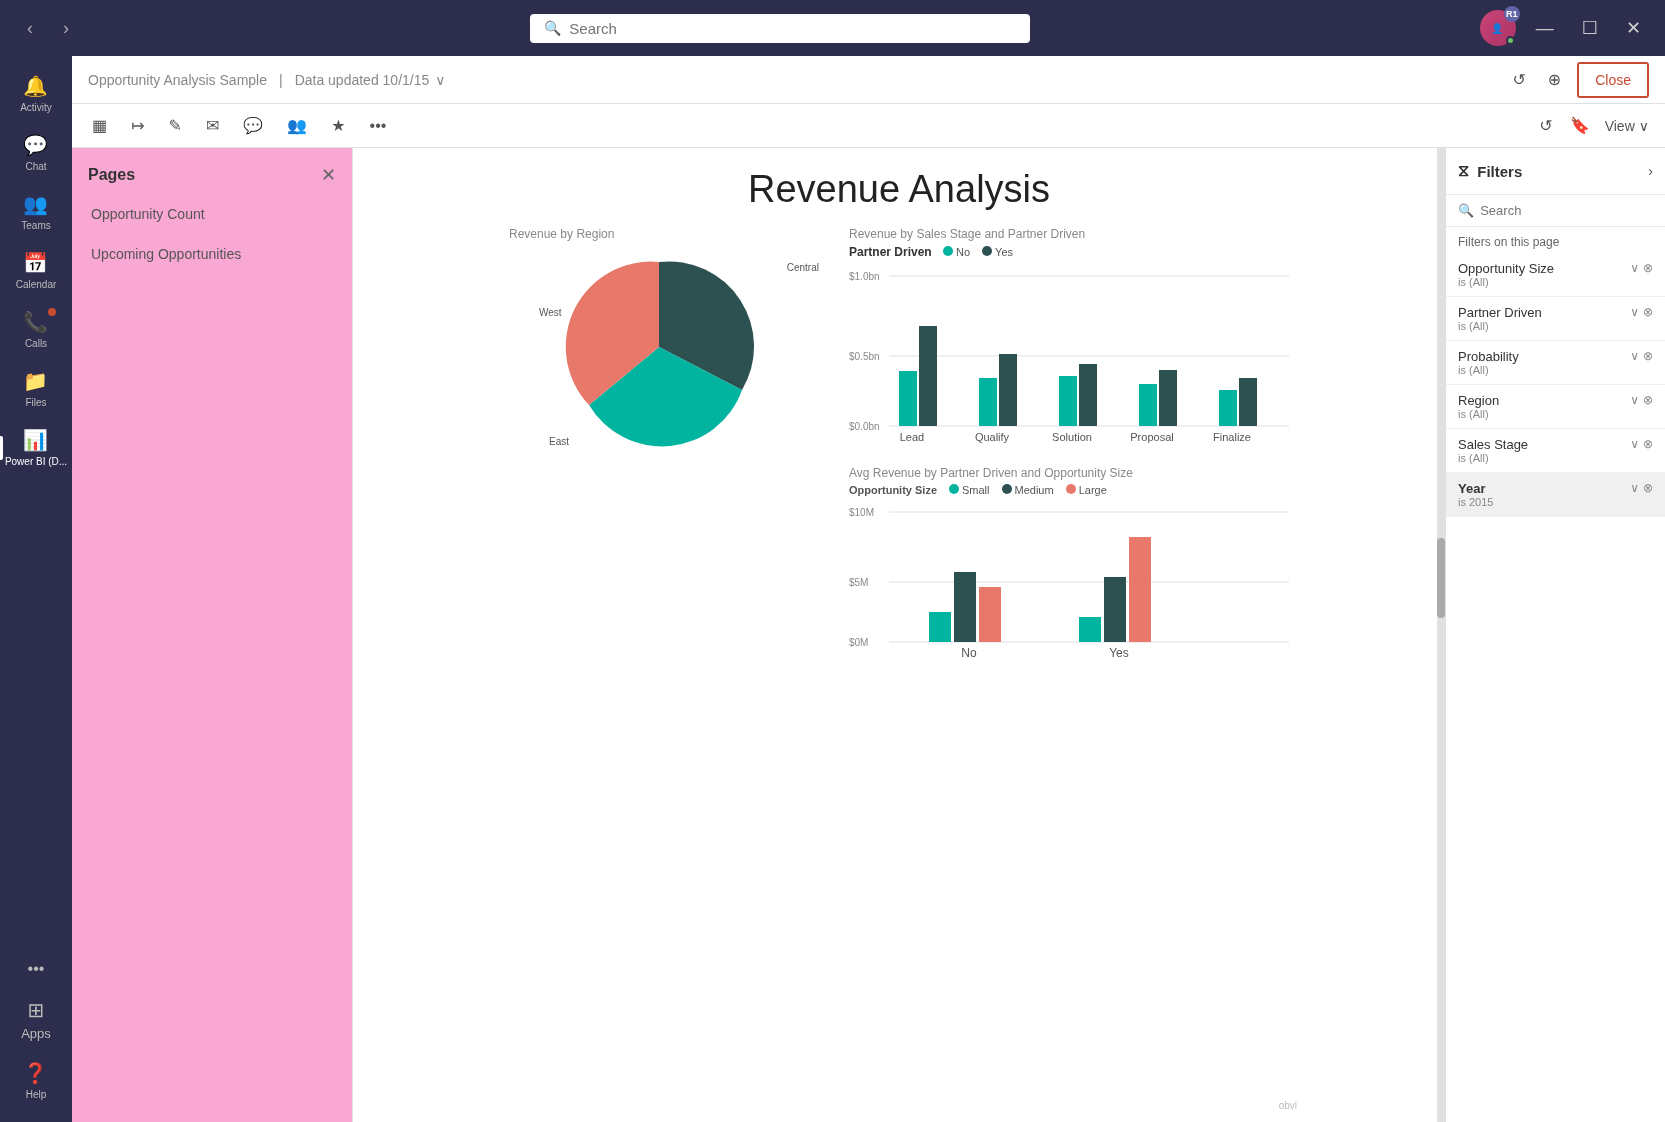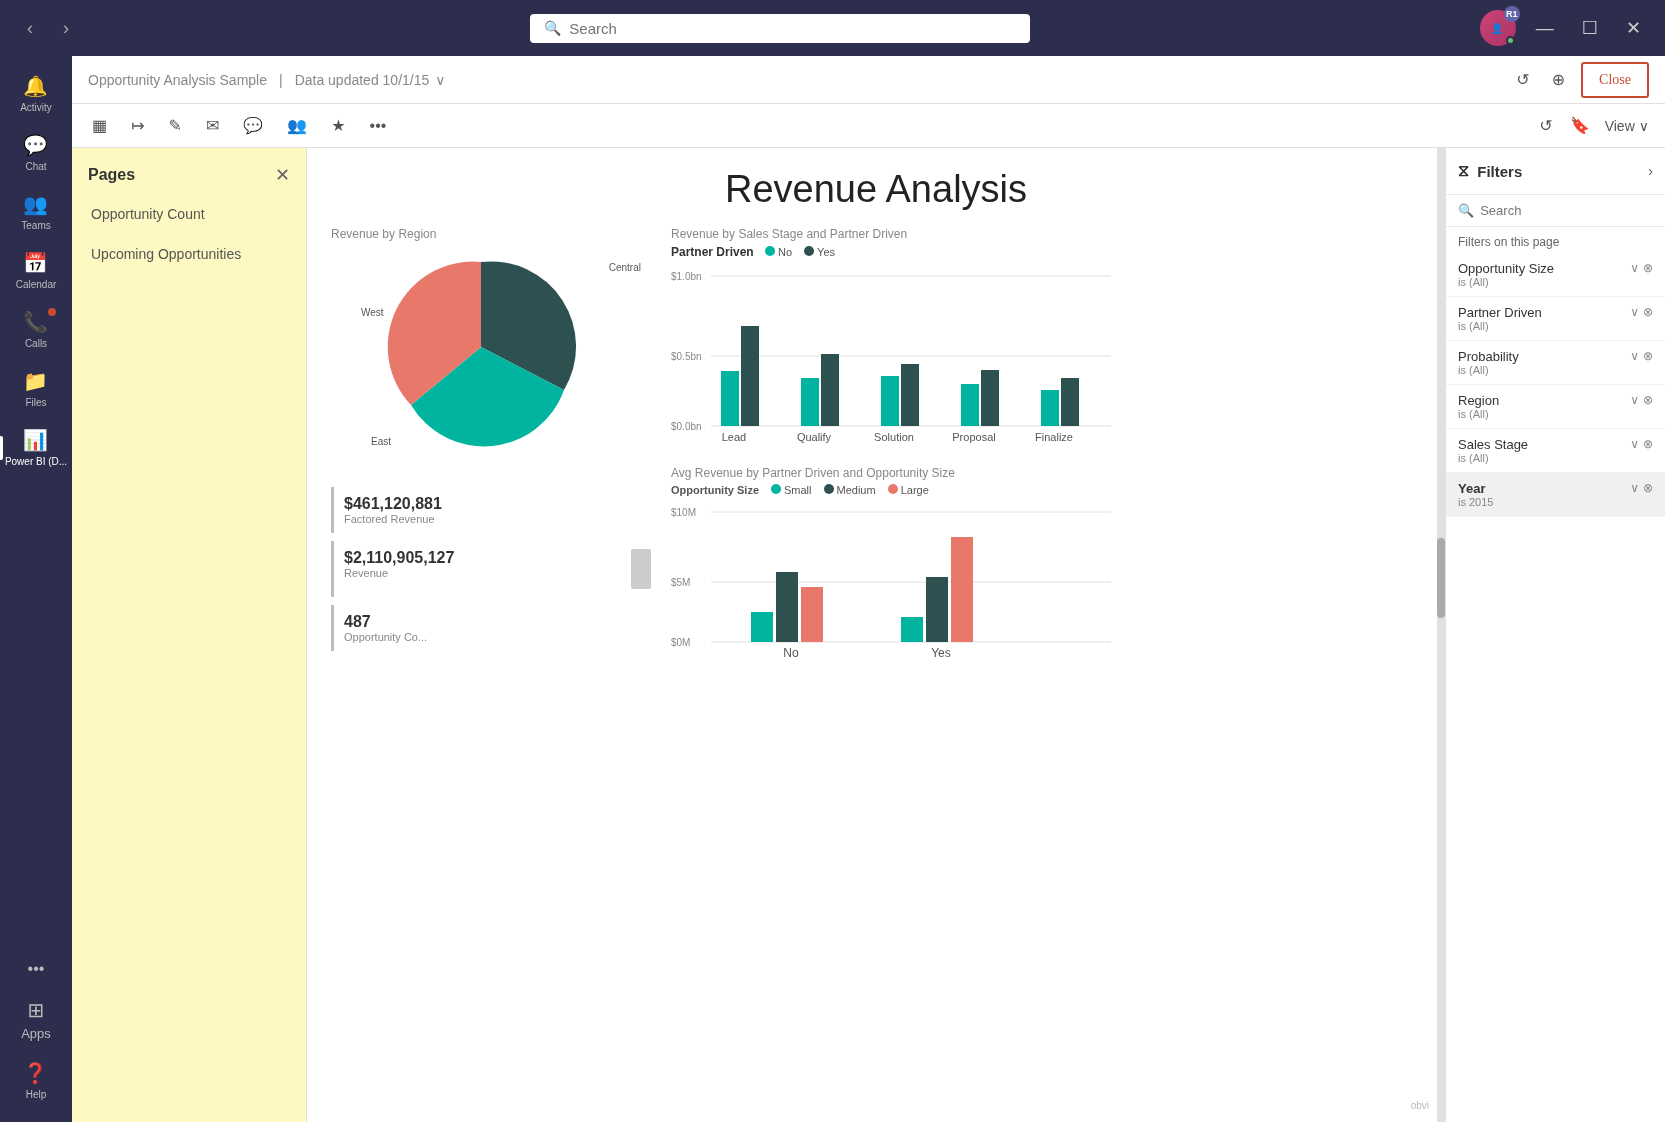--- a/index.html
+++ b/index.html
@@ -94,21 +94,21 @@
     .app-title { font-size: 14px; color: #333; display: flex; align-items: center; gap: 6px; }
     .app-title span { color: #888; }
     .app-toolbar-right { display: flex; align-items: center; gap: 10px; }
     .toolbar-btn {
       background: none; border: none; cursor: pointer; color: #555;
       font-size: 16px; padding: 4px 6px; border-radius: 3px;
     }
     .close-btn {
       border: 2px solid #c84b31; color: #c84b31; background: none;
       padding: 8px 16px; border-radius: 3px; cursor: pointer;
-      font-size: 14px; font-weight: 500; font-family: Liberation Serif, serif;
+      font-size: 14px; font-weight: 500;
     }
 
     
     .second-toolbar {
       background: white; height: 44px; display: flex; align-items: center;
       padding: 0 16px; border-bottom: 1px solid #e0e0e0;
       justify-content: space-between;
     }
     .second-toolbar-left { display: flex; align-items: center; gap: 16px; }
     .toolbar-icon-btn {
@@ -119,21 +119,21 @@
     .view-btn {
       display: flex; align-items: center; gap: 4px;
       background: none; border: none; cursor: pointer; color: #555; font-size: 14px;
     }
 
     
     .main-content { display: flex; flex: 1; overflow: hidden; }
 
     
     .pages-panel {
-      background: #fef9c3; width: 235px; border-right: 1px solid #e0e0e0;
+      background: #f9a8d4; width: 281px; border-right: 1px solid #e0e0e0;
       display: flex; flex-direction: column; padding: 0;
       flex-shrink: 0;
     }
     .pages-header {
       display: flex; align-items: center; justify-content: space-between;
       padding: 16px 16px 8px 16px;
     }
     .pages-title { font-size: 16px; font-weight: 600; color: #333; }
     .pages-close { background: none; border: none; cursor: pointer; font-size: 18px; color: #666; }
     .page-item {
@@ -141,21 +141,21 @@
       border-left: 3px solid transparent;
     }
     .page-item.active {
       background: #f0f0f0; font-weight: 600; color: #222;
       border-left: 3px solid #0078d4;
     }
 
     
     .report-area {
       flex: 1; background: white; overflow: hidden; position: relative;
-      display: flex; flex-direction: column;
+      display: flex; flex-direction: column; align-items: center;
     }
     .report-content {
       flex: 1; padding: 20px 24px; overflow: hidden; position: relative;
     }
     .report-title {
       text-align: center; font-size: 38px; font-weight: 300; color: #222;
       margin-bottom: 16px;
     }
 
     
@@ -384,41 +384,20 @@
                     <path d="M110,100 L193,143 A85,85 0 0,1 40,158 Z" fill="#00b4a0"></path>
 
                     <path d="M110,100 L40,158 A85,85 0 0,1 110,15 Z" fill="#e8786a"></path>
                   </svg>
                   <div class="pie-label west">West</div>
                   <div class="pie-label central" style="top:15px;right:-30px;">Central</div>
                   <div class="pie-label east" style="bottom:20px;left:0px;">East</div>
                 </div>
               </div>
 
-              <div class="kpi-row">
-                <div class="kpi-item">
-                  <div>
-                    <div class="kpi-val">$461,120,881</div>
-                    <div class="kpi-sub">Factored Revenue</div>
-                  </div>
-                </div>
-                <div class="kpi-item">
-                  <div>
-                    <div class="kpi-val">$2,110,905,127</div>
-                    <div class="kpi-sub">Revenue</div>
-                  </div>
-                  <div style="width:20px;height:40px;background:#ccc;margin-left:auto;border-radius:2px;"></div>
-                </div>
-                <div class="kpi-item">
-                  <div>
-                    <div class="kpi-val">487</div>
-                    <div class="kpi-sub">Opportunity Co...</div>
-                  </div>
-                </div>
-              </div>
             </div>
 
             <div class="charts-right">
 
               <div class="bar-chart-section">
                 <div class="bar-chart-title">Revenue by Sales Stage and Partner Driven</div>
                 <div class="bar-chart-subtitle">
                   <strong>Partner Driven</strong>
                   <span class="legend" style="display:inline-flex;margin-left:8px;">
                     <span><span class="legend-dot" style="background:#00b4a0;"></span><span>No</span></span>

